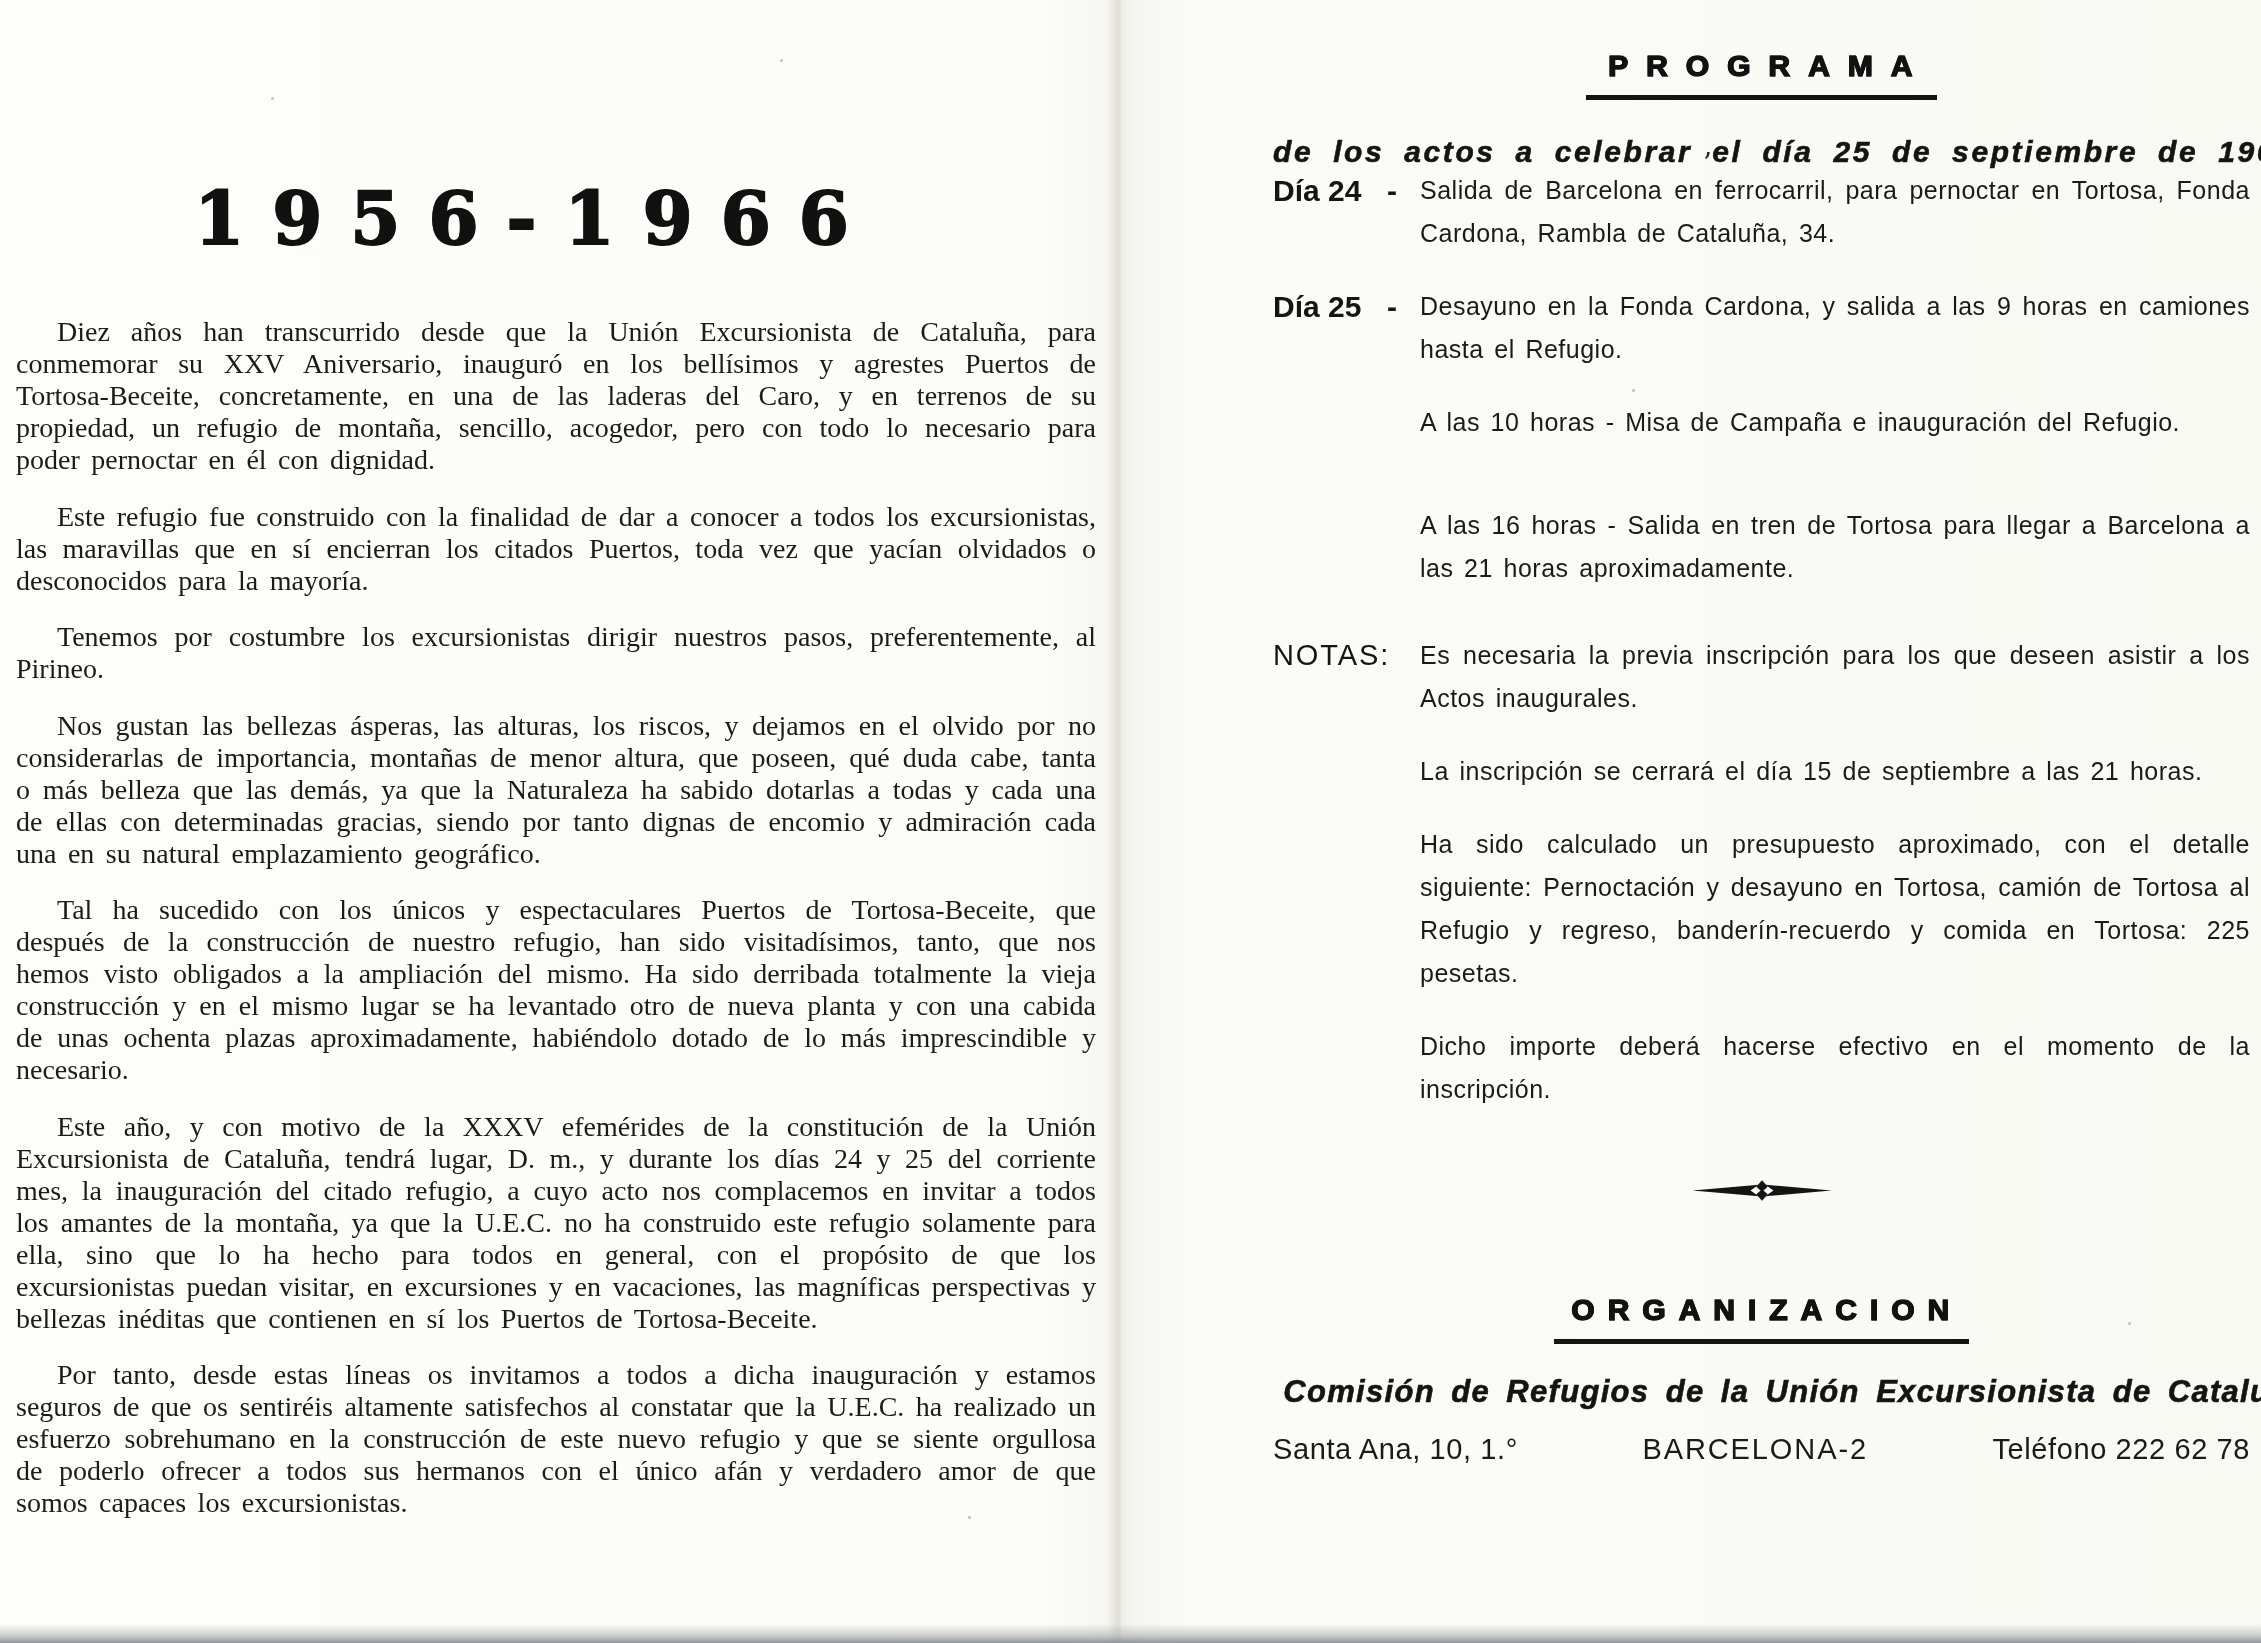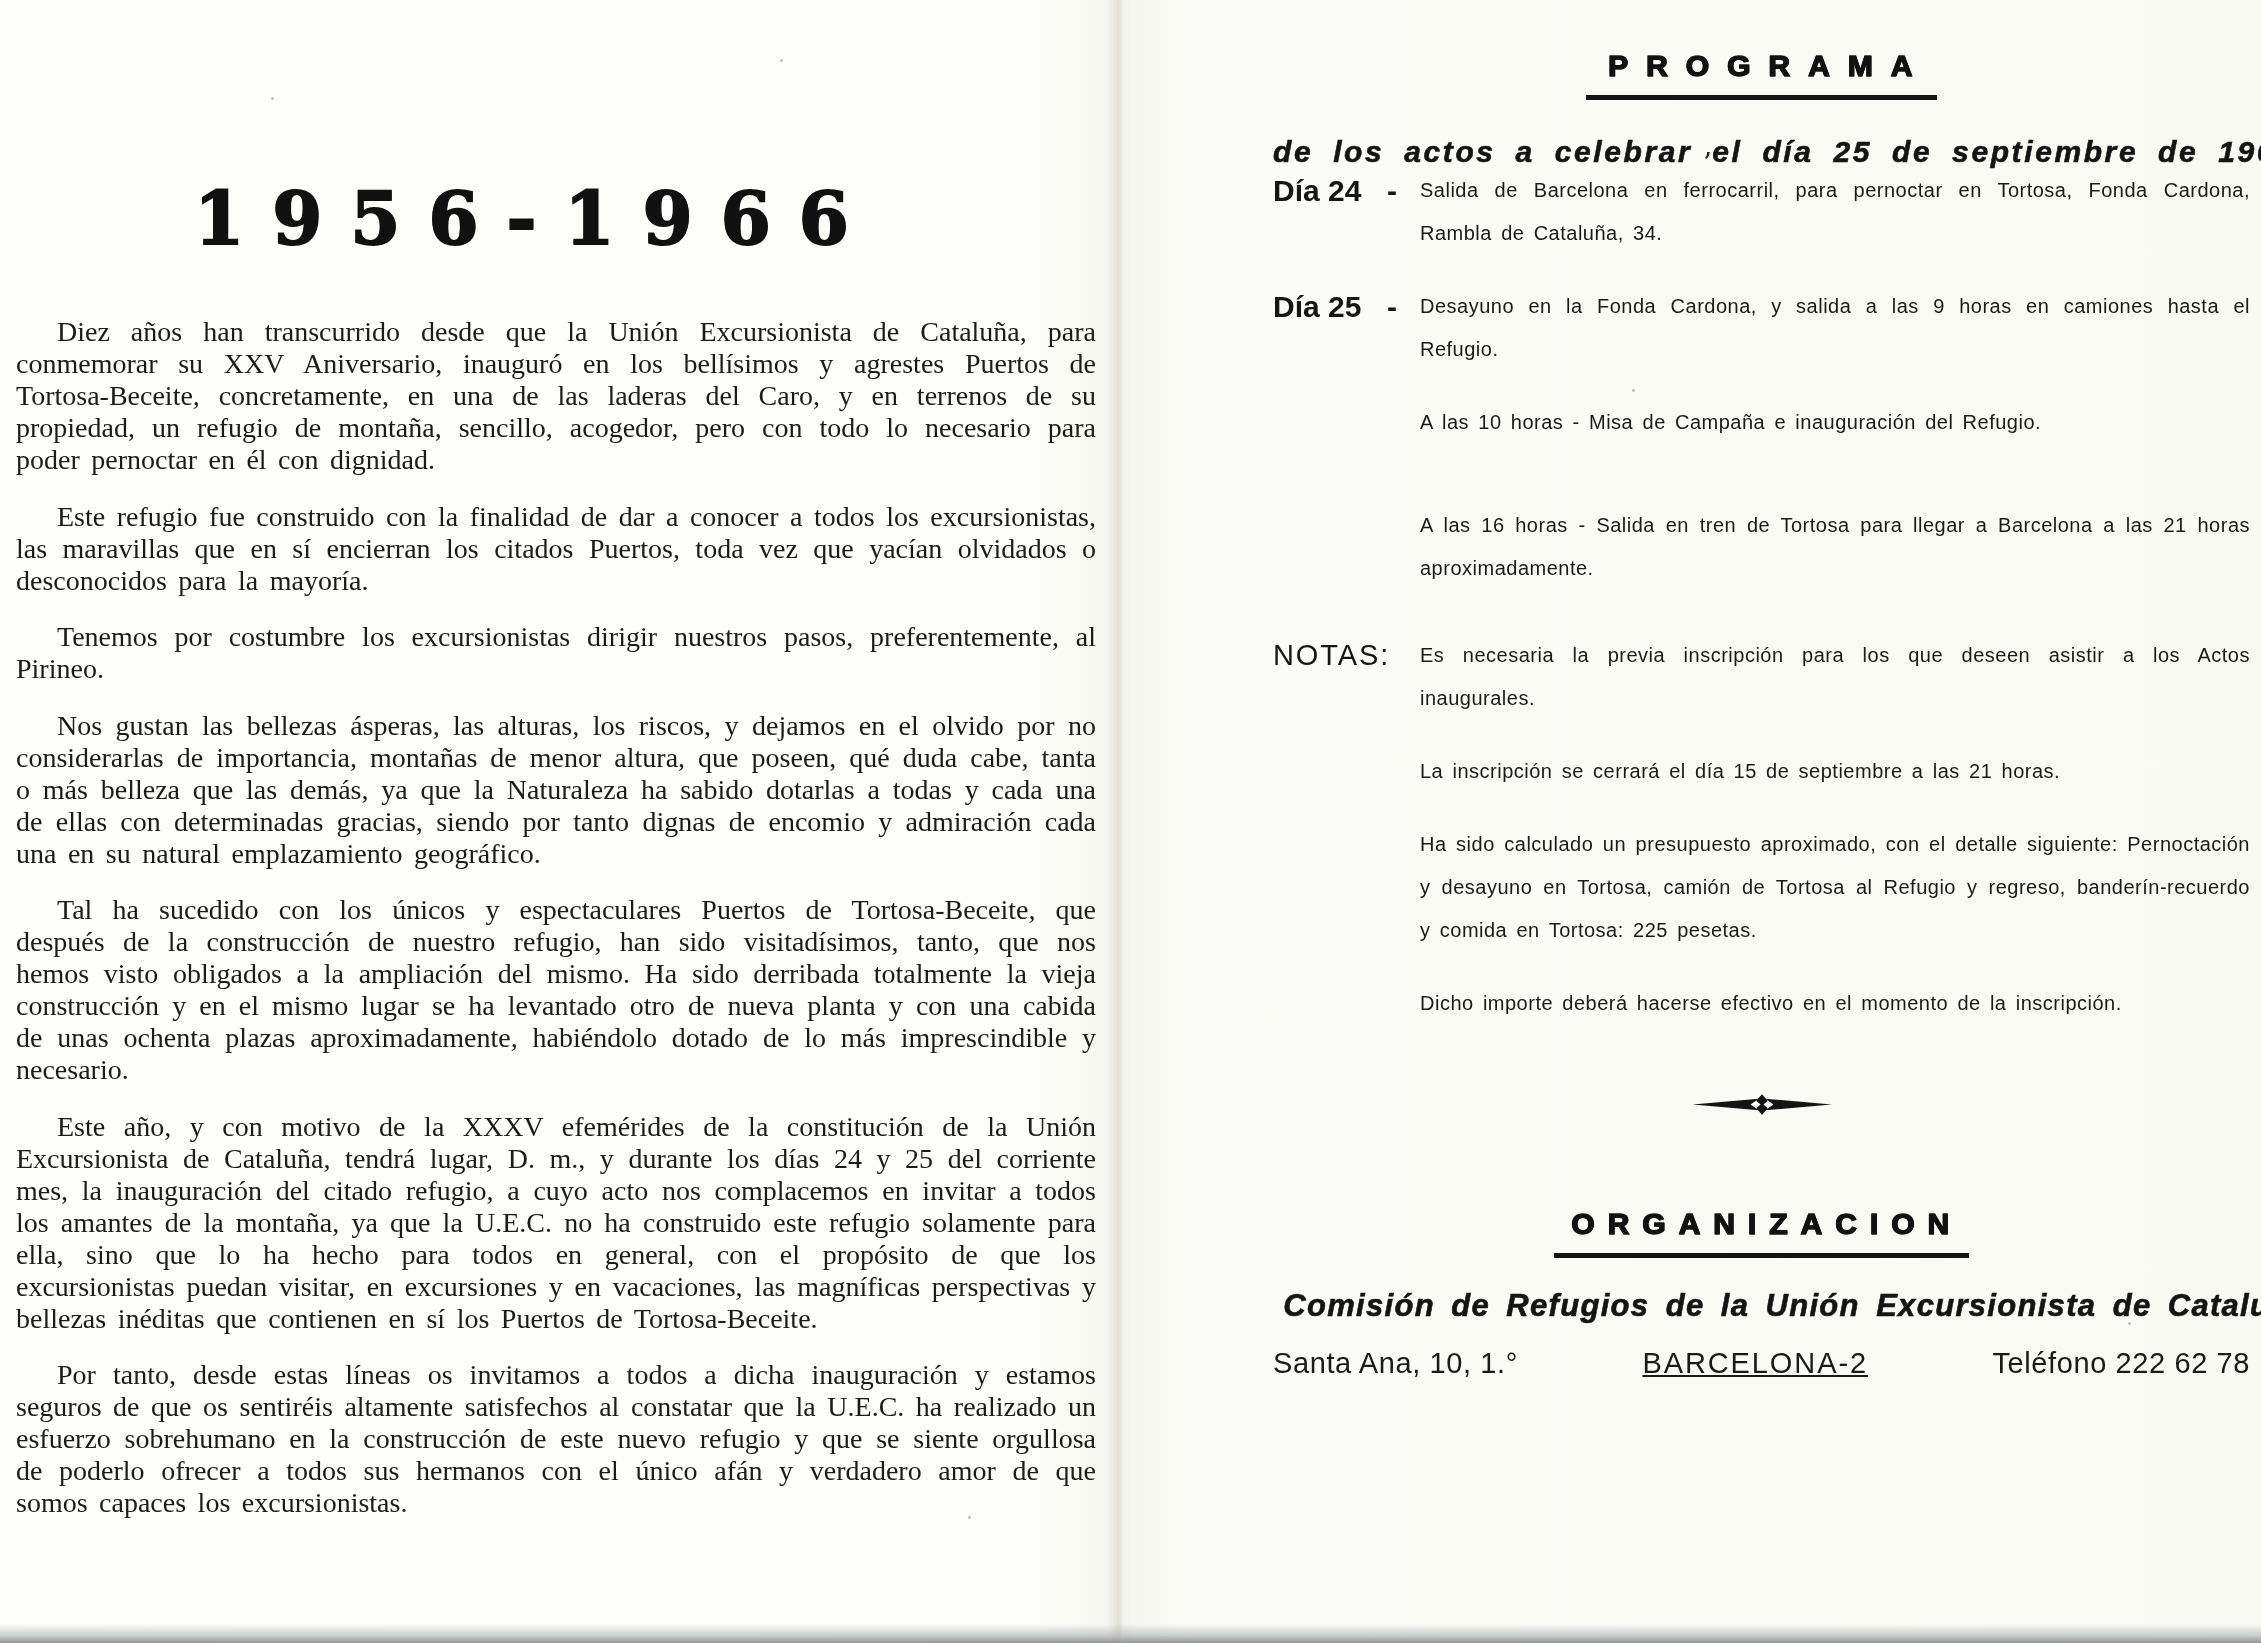--- a/index.html
+++ b/index.html
@@ -91,21 +91,21 @@
     flex:0 0 124px;
     display:flex;justify-content:space-between;
     padding-right:23px;
     font-weight:700;font-size:30px;line-height:43px;
     color:#151515;white-space:nowrap;
   }
   .item.notas{margin-top:44px;}
   .item.notas .item-label{font-weight:400;font-size:29px;letter-spacing:1.9px;}
   .item-text{
     flex:1;
-    font-size:20px;line-height:43px;
+    font-size:25px;line-height:43px;
     letter-spacing:0.5px;word-spacing:3.2px;
     text-align:justify;
     color:#1a1a1a;
   }
   .ornament-row{margin-top:68px;text-align:center;}
   .org-head-wrap{text-align:center;margin-top:85px;}
   .org-head-wrap .display-heading{letter-spacing:13px;padding-left:17px;}
   .committee-line{
     margin-top:30px;
     font-style:italic;font-weight:700;
@@ -115,21 +115,21 @@
     padding-left:10.3px;
     color:#141414;
     -webkit-text-stroke:0.6px #141414;
     white-space:nowrap;
   }
   .footer-row{
     margin-top:20.6px;
     display:flex;justify-content:space-between;align-items:baseline;
     font-size:29px;line-height:36px;letter-spacing:0.6px;color:#1a1a1a;gap:28px;
   }
-  .footer-city{letter-spacing:1.9px;text-decoration:underline;}
+  .footer-city{letter-spacing:1.9px;}
 </style>
 </head>
 <body>
 
 <div id="canvas">
 
   <div class="page-left">
     <div class="decade-title">1956-1966</div>
     <div class="essay">
       <p>Diez años han transcurrido desde que la Unión Excursionista de Cataluña, para conmemorar su XXV Aniversario, inauguró en los bellísimos y agrestes Puertos de Tortosa-Beceite, concretamente, en una de las laderas del Caro, y en terrenos de su propiedad, un refugio de montaña, sencillo, acogedor, pero con todo lo necesario para poder pernoctar en él con dignidad.</p>

